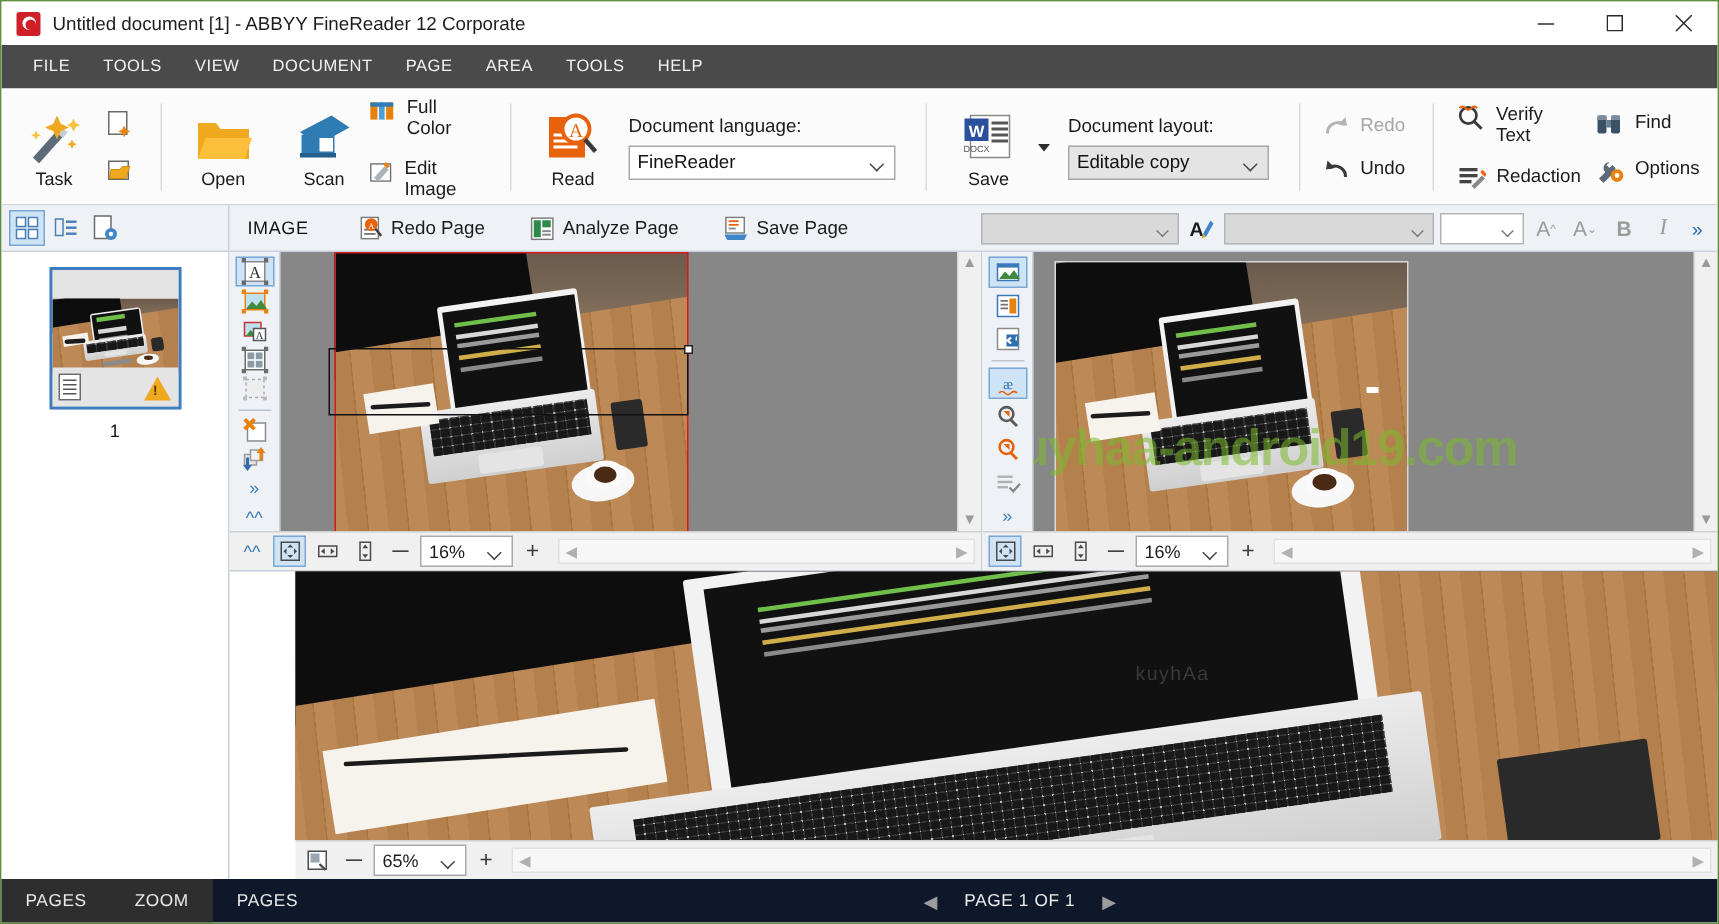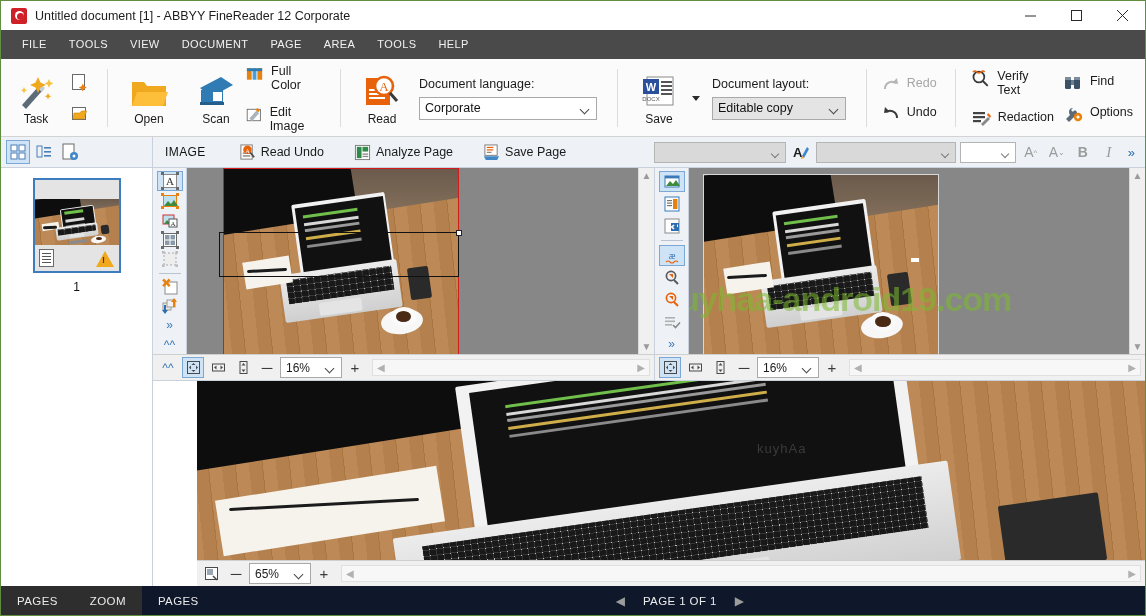--- a/index.html
+++ b/index.html
@@ -335,21 +335,21 @@
             <circle cx="20" cy="11" r="9" fill="#fff" stroke="#e8620c" stroke-width="2.6"></circle>
             <text x="20" y="16" font-size="13" font-family="Liberation Serif, serif" text-anchor="middle" fill="#e8620c">A</text>
             <line x1="26" y1="18" x2="33" y2="26" stroke="#3a3a3a" stroke-width="3"></line>
           </svg>
         </div>
         <span class="lbl">Read</span>
       </div>
       <div class="fieldgroup">
         <span class="fieldlabel">Document language:</span>
         <div class="combowrap">
-          <div class="combo" style="width:178px;line-height:21px;">Corporate</div>
+          <div class="combo" style="width:178px;line-height:21px;">FineReader</div>
         </div>
       </div>
     </div>
 
     <div class="vsep"></div>
 
     <div class="rgroup">
       <div class="bigbtn">
         <div class="bigico">
           <svg width="40" height="34" viewBox="0 0 40 34">
@@ -474,21 +474,21 @@
       <span class="imagelabel">IMAGE</span>
       <div class="pgbtn">
         <svg width="17" height="17" viewBox="0 0 18 18">
           <rect x="2" y="1" width="12" height="15" fill="#fff" stroke="#7a7a7a"></rect>
           <rect x="4" y="9" width="8" height="1.3" fill="#777"></rect>
           <rect x="4" y="12" width="8" height="1.3" fill="#777"></rect>
           <circle cx="9" cy="6" r="4.5" fill="#e8620c"></circle>
           <text x="9" y="9" font-size="6" text-anchor="middle" fill="#fff" font-family="Liberation Serif, serif">A</text>
           <line x1="12" y1="9" x2="16" y2="14" stroke="#444" stroke-width="1.8"></line>
         </svg>
-        <span class="t">Read Undo</span>
+        <span class="t">Redo Page</span>
       </div>
       <div class="pgbtn">
         <svg width="17" height="17" viewBox="0 0 18 18">
           <rect x="1.5" y="1.5" width="15" height="15" fill="#fff" stroke="#7a7a7a"></rect>
           <rect x="3" y="3" width="5" height="12" fill="#2f8a4a"></rect>
           <rect x="9" y="3" width="6" height="5" fill="#2f8a4a"></rect>
           <rect x="9" y="10" width="6" height="1.4" fill="#888"></rect>
           <rect x="9" y="12.5" width="6" height="1.4" fill="#888"></rect>
         </svg>
         <span class="t">Analyze Page</span>

